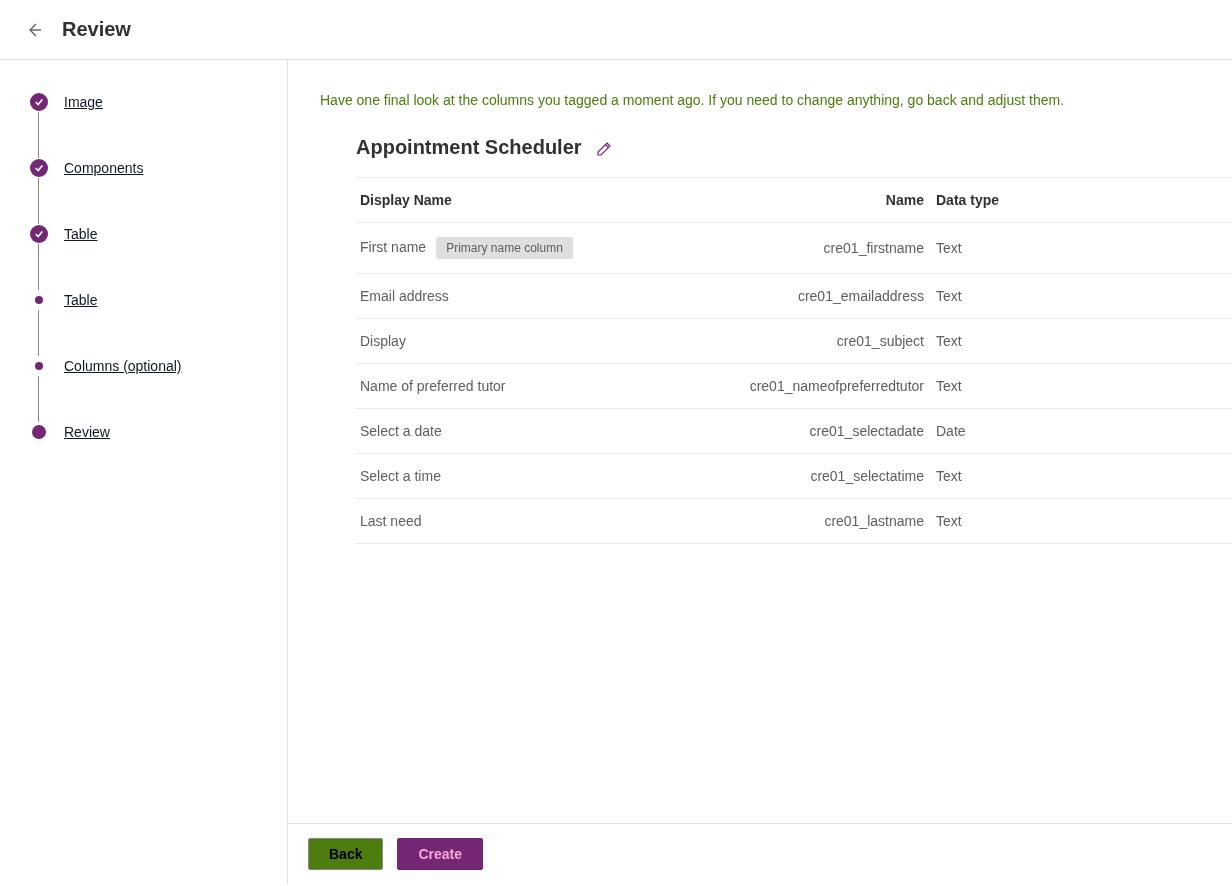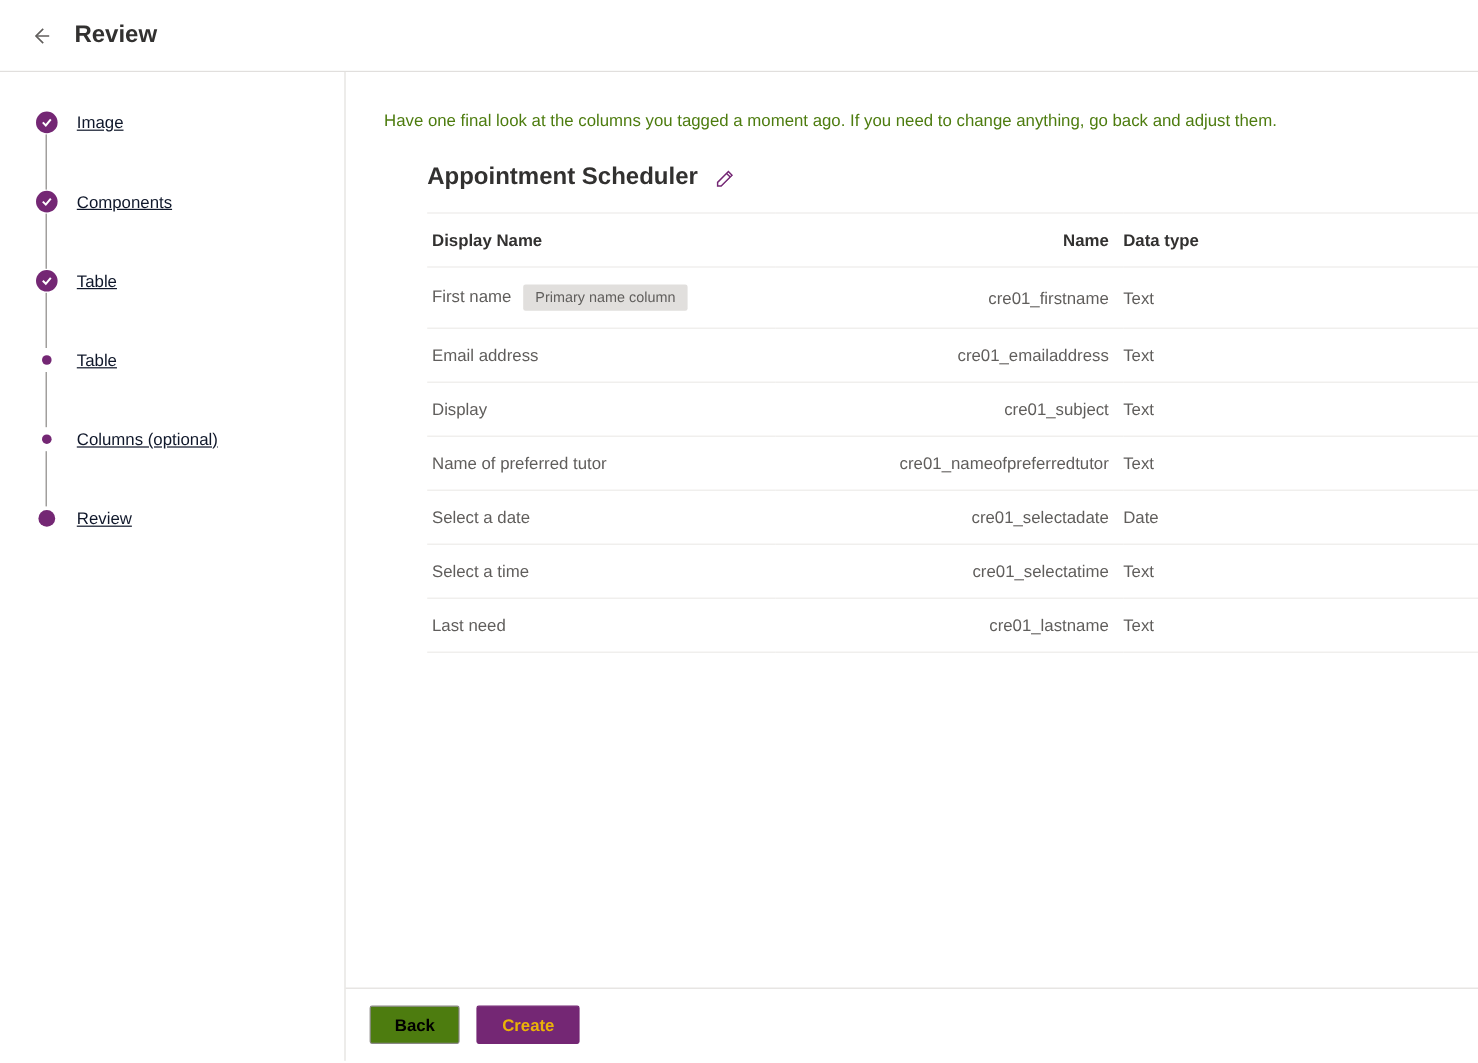--- a/index.html
+++ b/index.html
@@ -167,21 +167,21 @@
       font-family: inherit;
       padding: 7px 20px;
       border-radius: 2px;
       cursor: pointer;
       border: 1px solid #8a8886;
       background: #4d7c0f;
       font-weight: 600;
     }
     .btn.primary {
       background: #742774;
-      color: #eab308;
+      color: #f9a8d4;
       border-color: #742774;
     }
   </style>
 </head>
 <body>
 
 <div class="header">
   <div class="back-arrow">
     <svg viewBox="0 0 16 16" width="16" height="16" fill="none" stroke="currentColor" stroke-width="1.4">
       <path d="M10 2 L4 8 L10 14"></path>

